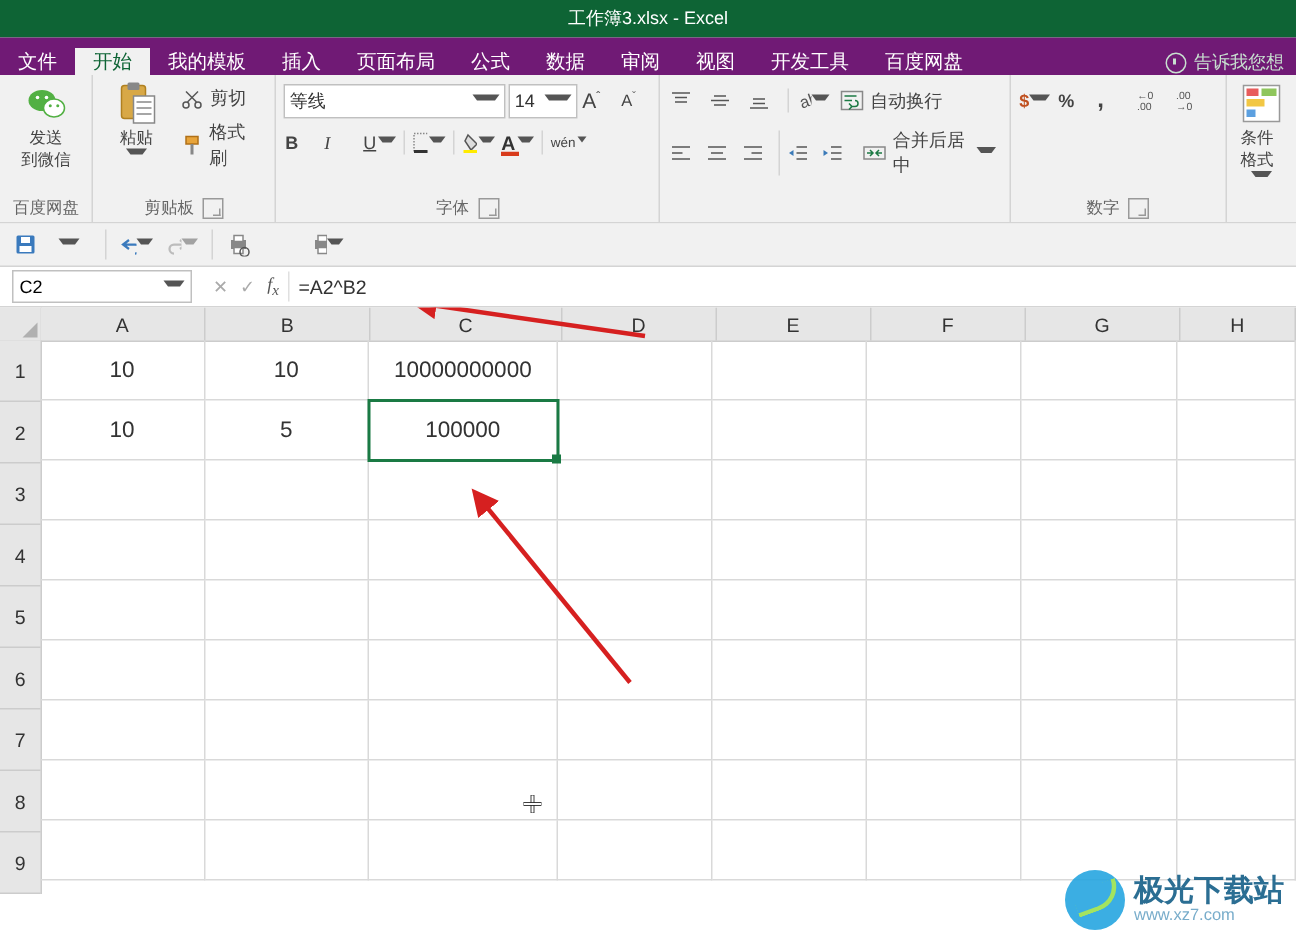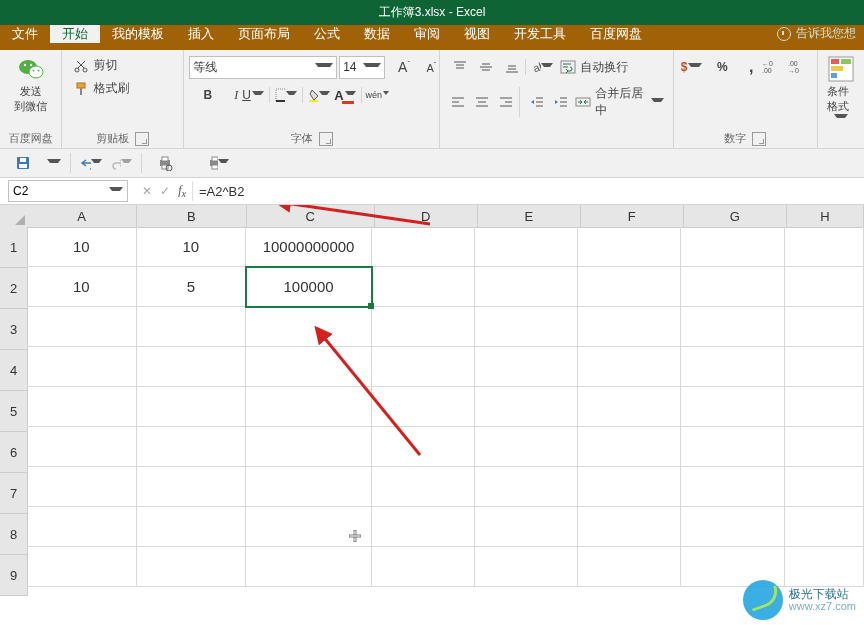--- a/index.html
+++ b/index.html
@@ -1,17 +1,17 @@
 <!DOCTYPE html>
 <html><head>
 <meta charset="utf-8">
 <style>
 html,body{margin:0;padding:0;width:864px;height:625px;font-family:"Microsoft YaHei","Segoe UI",Arial,sans-serif;font-size:12px;background:#fff;overflow:hidden}
 .title-bar{height:25px;background:#0e6435;color:#fff;display:flex;align-items:center;justify-content:center;font-size:12px}
-.menu-bar{height:25px;background:#a16207;display:flex;align-items:flex-start;color:#fff}
+.menu-bar{height:25px;background:#701a75;display:flex;align-items:flex-end;color:#fff}
 .menu-item{padding:0 12px;display:flex;align-items:center;cursor:pointer;font-size:13px}
 .menu-item.active{background:#f1f1f1;color:#0e6435}
 .tell{display:flex;align-items:center;margin-left:auto;padding:0 8px;color:#c8e0d0;font-size:12px}
 .bulb{width:12px;height:12px;border:1px solid #c8e0d0;border-radius:50%;margin-right:5px;position:relative}
 .bulb:after{content:"";position:absolute;left:4px;top:3px;width:2px;height:4px;background:#c8e0d0}
 .ribbon{height:98px;background:#f1f1f1;border-bottom:1px solid #d4d4d4;display:flex}
 .group{border-right:1px solid #d4d4d4;display:flex;flex-direction:column;padding:3px 5px 0}
 .group-body{flex:1;display:flex;align-items:flex-start}
 .group-label{text-align:center;font-size:11px;color:#666;padding:2px 0;display:flex;justify-content:center;align-items:center}
 .dlg{width:12px;height:12px;border:1px solid #999;margin-left:6px;position:relative}
@@ -19,21 +19,21 @@
 .bigbtn{display:flex;flex-direction:column;align-items:center;justify-content:center;padding:2px 4px;cursor:pointer;font-size:11px;color:#444}
 .bigbtn .ic{width:28px;height:28px;display:flex;align-items:center;justify-content:center;margin-bottom:1px}
 .drop-arrow{width:8px;height:4px;display:inline-block;border-left:3px solid transparent;border-right:3px solid transparent;border-top:4px solid #555}
 .row{display:flex;align-items:center;gap:2px}
 .col{display:flex;flex-direction:column;gap:2px}
 .smbtn{display:flex;align-items:center;gap:4px;padding:2px 4px;cursor:pointer;font-size:12px;color:#444}
 .ic16{width:16px;height:16px;display:inline-flex;align-items:center;justify-content:center}
 .sep{width:1px;background:#d4d4d4;margin:4px 2px;align-self:stretch}
 .combo{height:21px;border:1px solid #c0c0c0;background:#fff;display:flex;align-items:center;padding:0 3px;font-size:12px;color:#333}
 .combo .dd{margin-left:auto;padding-left:4px}
-.sqbtn{width:22px;height:22px;border:1px solid transparent;display:inline-flex;align-items:center;justify-content:flex-end;cursor:pointer;color:#444}
+.sqbtn{width:22px;height:22px;border:1px solid transparent;display:inline-flex;align-items:center;justify-content:flex-start;cursor:pointer;color:#444}
 .qat{height:28px;background:#f1f1f1;border-bottom:1px solid #d4d4d4;display:flex;align-items:center;padding:0 8px;gap:6px}
 .fbar{height:26px;background:#fff;border-bottom:1px solid #d4d4d4;display:flex;align-items:center}
 .namebox{width:110px;height:20px;border:1px solid #c0c0c0;margin:0 8px;display:flex;align-items:center;padding:0 4px;font-size:12px}
 .namebox .dd{margin-left:auto}
 .fx-controls{display:flex;align-items:center;gap:8px;padding:0 6px;color:#aaa}
 .fx-controls .fx{font-style:italic;color:#555;font-family:"Times New Roman",serif}
 .formula-input{flex:1;padding:0 6px;font-size:13px;color:#333;border-left:1px solid #e0e0e0;height:20px;display:flex;align-items:center}
 .sheet{position:relative;height:calc(625px - 25px - 25px - 98px - 28px - 26px);overflow:hidden}
 .corner{position:absolute;left:0;top:0;width:27px;height:22px;background:#e6e6e6;border-right:1px solid #ccc;border-bottom:1px solid #ccc}
 .corner:after{content:"";position:absolute;right:2px;bottom:2px;border-left:10px solid transparent;border-bottom:10px solid #b0b0b0}
@@ -43,21 +43,21 @@
 .rh{border-bottom:1px solid #ccc;display:flex;align-items:center;justify-content:center;color:#333;font-size:13px;height:40px}
 .cells{position:absolute;left:27px;top:22px;right:0;bottom:0}
 .crow{display:flex;height:40px}
 .cell{border-right:1px solid #d9d9d9;border-bottom:1px solid #d9d9d9;display:flex;align-items:center;justify-content:center;font-size:15px;color:#333;padding:0 4px}
 .selected{outline:2px solid #1a7a44;outline-offset:-1px;position:relative}
 .selected:after{content:"";position:absolute;right:-3px;bottom:-3px;width:6px;height:6px;background:#1a7a44}
 .arrow{position:absolute;pointer-events:none}
 .watermark{position:absolute;right:8px;bottom:8px;display:flex;align-items:center;gap:6px;opacity:.9}
 .wm-ic{width:40px;height:40px;border-radius:50%;background:#26a6e0;position:relative;overflow:hidden}
 .wm-ic:before{content:"";position:absolute;left:6px;top:10px;width:28px;height:14px;border:3px solid #9be24e;border-top:none;border-left:none;border-radius:0 0 18px 0;transform:rotate(-20deg)}
-.wm-txt{color:#155f88;font-size:12px;font-weight:normal;line-height:1}
+.wm-txt{color:#155f88;font-size:20px;font-weight:bold;line-height:1}
 .wm-sub{color:#6aa4c5;font-size:11px}
 svg{display:block}
 .cursor-plus{position:absolute;left:349px;top:325px;width:12px;height:12px;pointer-events:none}
 </style>
 </head>
 <body>
 
 <div class="title-bar">
   <span>工作簿3.xlsx - Excel</span>
 </div>
@@ -97,20 +97,34 @@
         </span>
         <span>发送</span>
         <span>到微信</span>
       </div>
     </div>
     <div class="group-label">百度网盘</div>
   </div>
 
   <div class="group" style="width:112px">
     <div class="group-body">
+      <div class="bigbtn" style="width:40px">
+        <span class="ic">
+          <svg width="26" height="30" viewBox="0 0 26 30">
+              <rect x="3" y="3" width="16" height="22" rx="2" fill="#d8a846" stroke="#b08020"></rect>
+              <rect x="7" y="1" width="8" height="5" rx="1" fill="#888"></rect>
+              <rect x="11" y="10" width="14" height="18" fill="#fff" stroke="#888"></rect>
+              <line x1="13" y1="14" x2="23" y2="14" stroke="#888"></line>
+              <line x1="13" y1="18" x2="23" y2="18" stroke="#888"></line>
+              <line x1="13" y1="22" x2="23" y2="22" stroke="#888"></line>
+            </svg>
+        </span>
+        <span>粘贴</span>
+        <span class="drop-arrow"></span>
+      </div>
       <div class="col" style="margin-left:2px;padding-top:2px">
         <div class="smbtn">
           <span class="ic16">
               <svg width="14" height="14" viewBox="0 0 14 14">
                 <circle cx="3" cy="11" r="2" fill="none" stroke="#555"></circle>
                 <circle cx="11" cy="11" r="2" fill="none" stroke="#555"></circle>
                 <line x1="4" y1="9" x2="11" y2="2" stroke="#555"></line>
                 <line x1="10" y1="9" x2="3" y2="2" stroke="#555"></line>
               </svg>
             </span>

